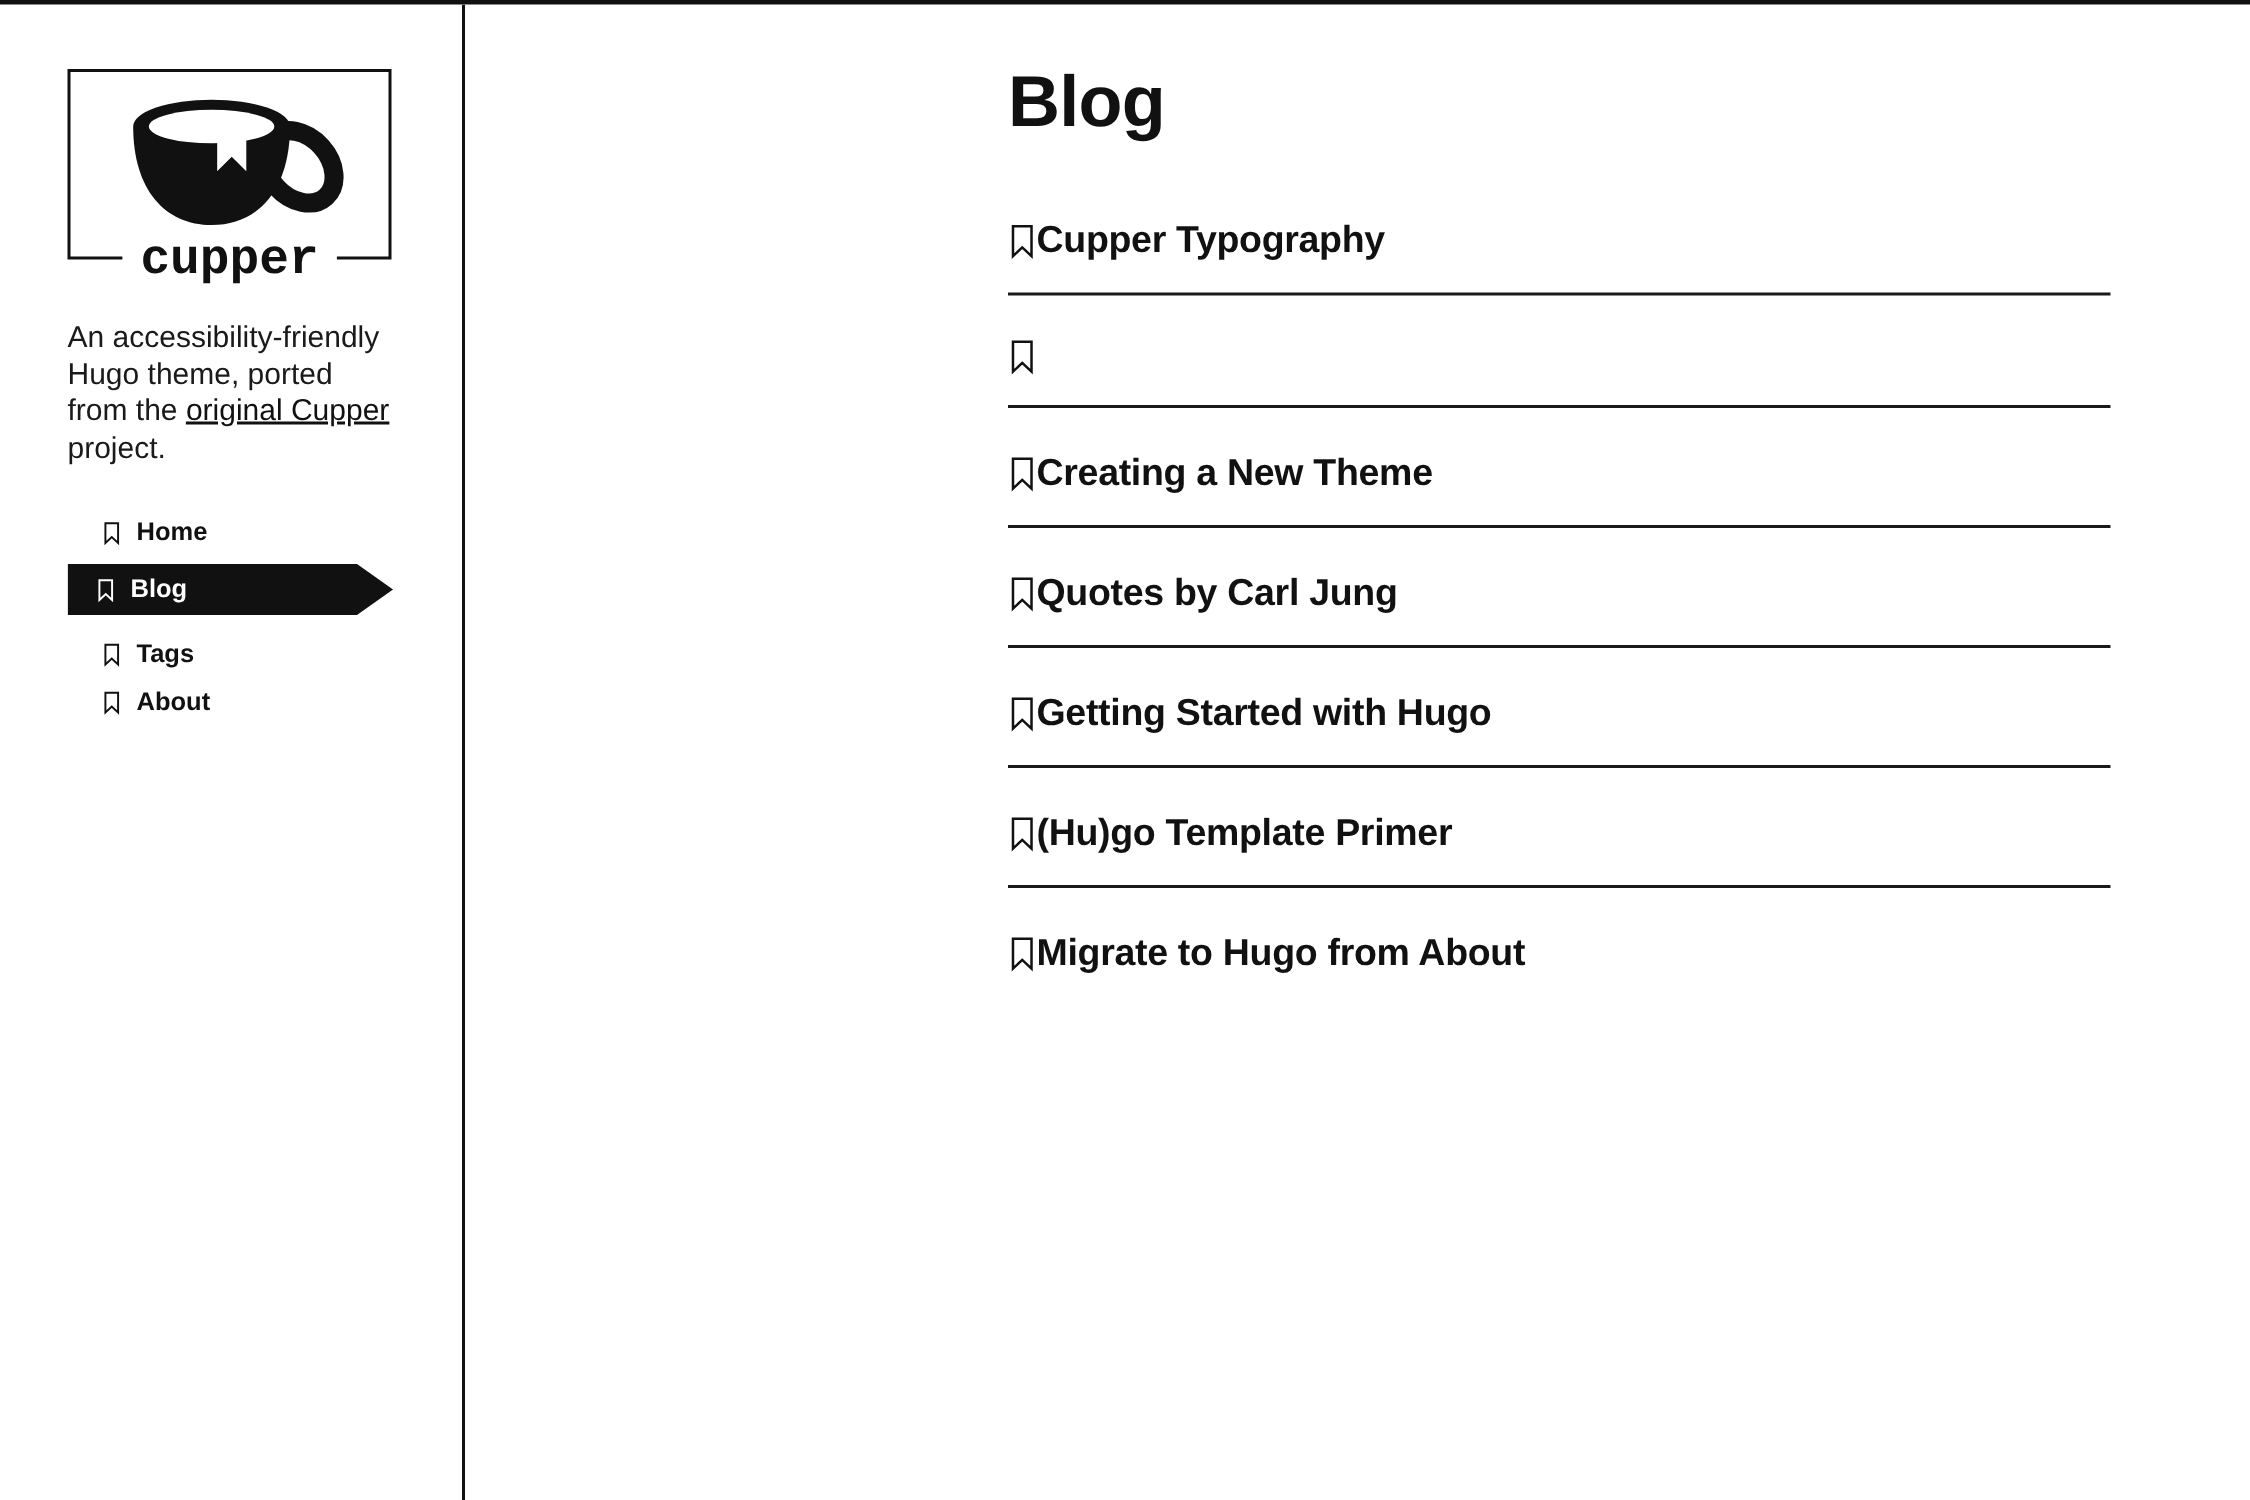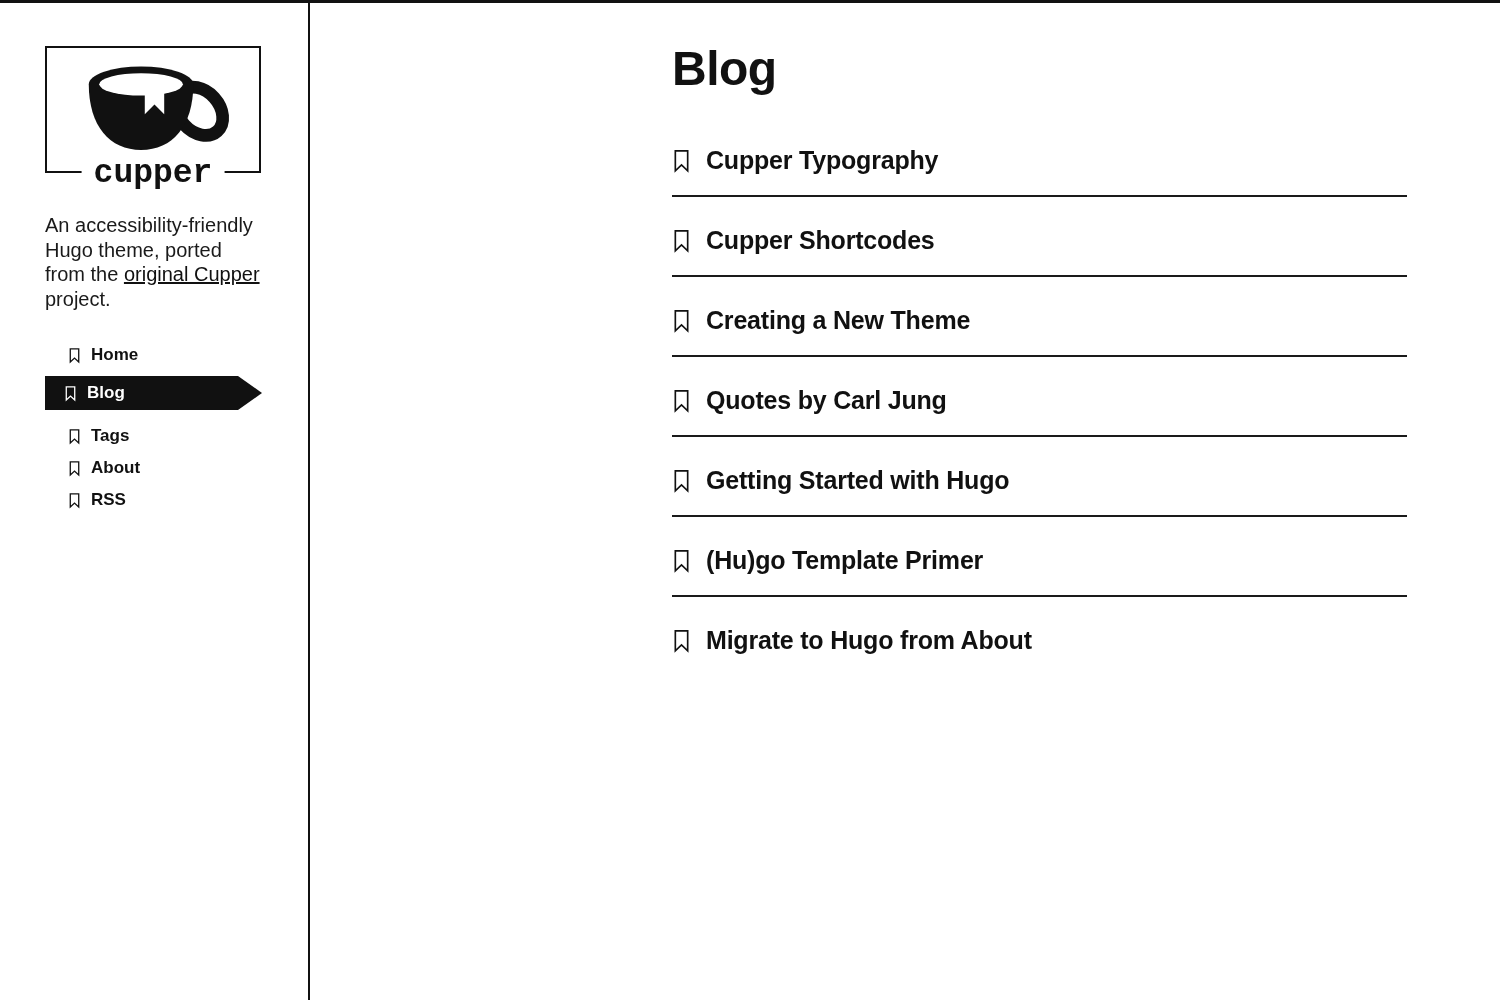--- a/index.html
+++ b/index.html
@@ -103,21 +103,20 @@
   }
   .post-item:last-child { border-bottom: none; }
   .post-item a {
     color: #111;
     text-decoration: none;
     font-size: 25px;
     font-weight: bold;
     letter-spacing: -0.2px;
     display: flex;
     align-items: center;
-    gap: 15px;
   }
   .post-item .bm { width: 19px; height: 24px; flex-shrink: 0; }
 </style>
 </head>
 <body>
 
 <div class="page">
 
   <aside class="sidebar">
 
@@ -167,28 +166,20 @@
 
           <li class="nav-item">
             <a href="#">
               <svg class="bm" viewBox="0 0 16 20" aria-hidden="true">
                 <path d="M2.8 1.8 H13.2 V18 L8 13.2 L2.8 18 Z" fill="none" stroke="currentColor" stroke-width="1.6" stroke-linejoin="miter"></path>
               </svg>
               <span>About</span>
             </a>
           </li>
 
-          <li class="nav-item">
-            <a href="#">
-              <svg class="bm" viewBox="0 0 16 20" aria-hidden="true">
-                <path d="M2.8 1.8 H13.2 V18 L8 13.2 L2.8 18 Z" fill="none" stroke="currentColor" stroke-width="1.6" stroke-linejoin="miter"></path>
-              </svg>
-              <span>RSS</span>
-            </a>
-          </li>
         </ul>
     </nav>
 
   </aside>
 
   <main class="main">
 
     <h1 class="page-title">Blog</h1>
 
     <ul class="post-list">
@@ -200,21 +191,20 @@
             </svg>
             <span>Cupper Typography</span>
           </a>
         </li>
 
         <li class="post-item">
           <a href="#">
             <svg class="bm" viewBox="0 0 16 20" aria-hidden="true">
               <path d="M2.8 1.5 H13.2 V18.2 L8 13.3 L2.8 18.2 Z" fill="none" stroke="currentColor" stroke-width="1.4" stroke-linejoin="miter"></path>
             </svg>
-            <span>Cupper Shortcodes</span>
           </a>
         </li>
 
 
         <li class="post-item">
           <a href="#">
             <svg class="bm" viewBox="0 0 16 20" aria-hidden="true">
               <path d="M2.8 1.5 H13.2 V18.2 L8 13.3 L2.8 18.2 Z" fill="none" stroke="currentColor" stroke-width="1.4" stroke-linejoin="miter"></path>
             </svg>
             <span>Creating a New Theme</span>

